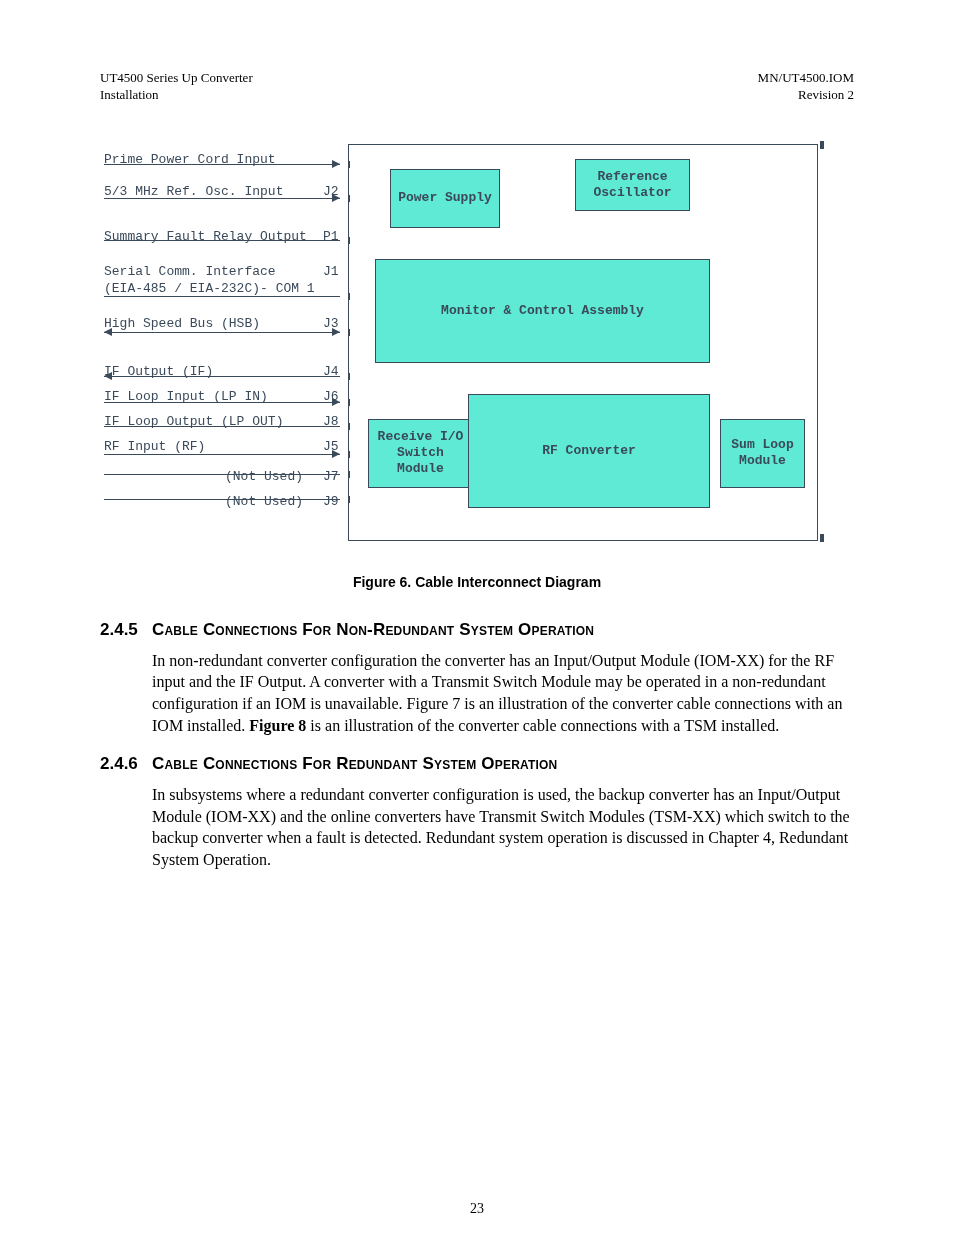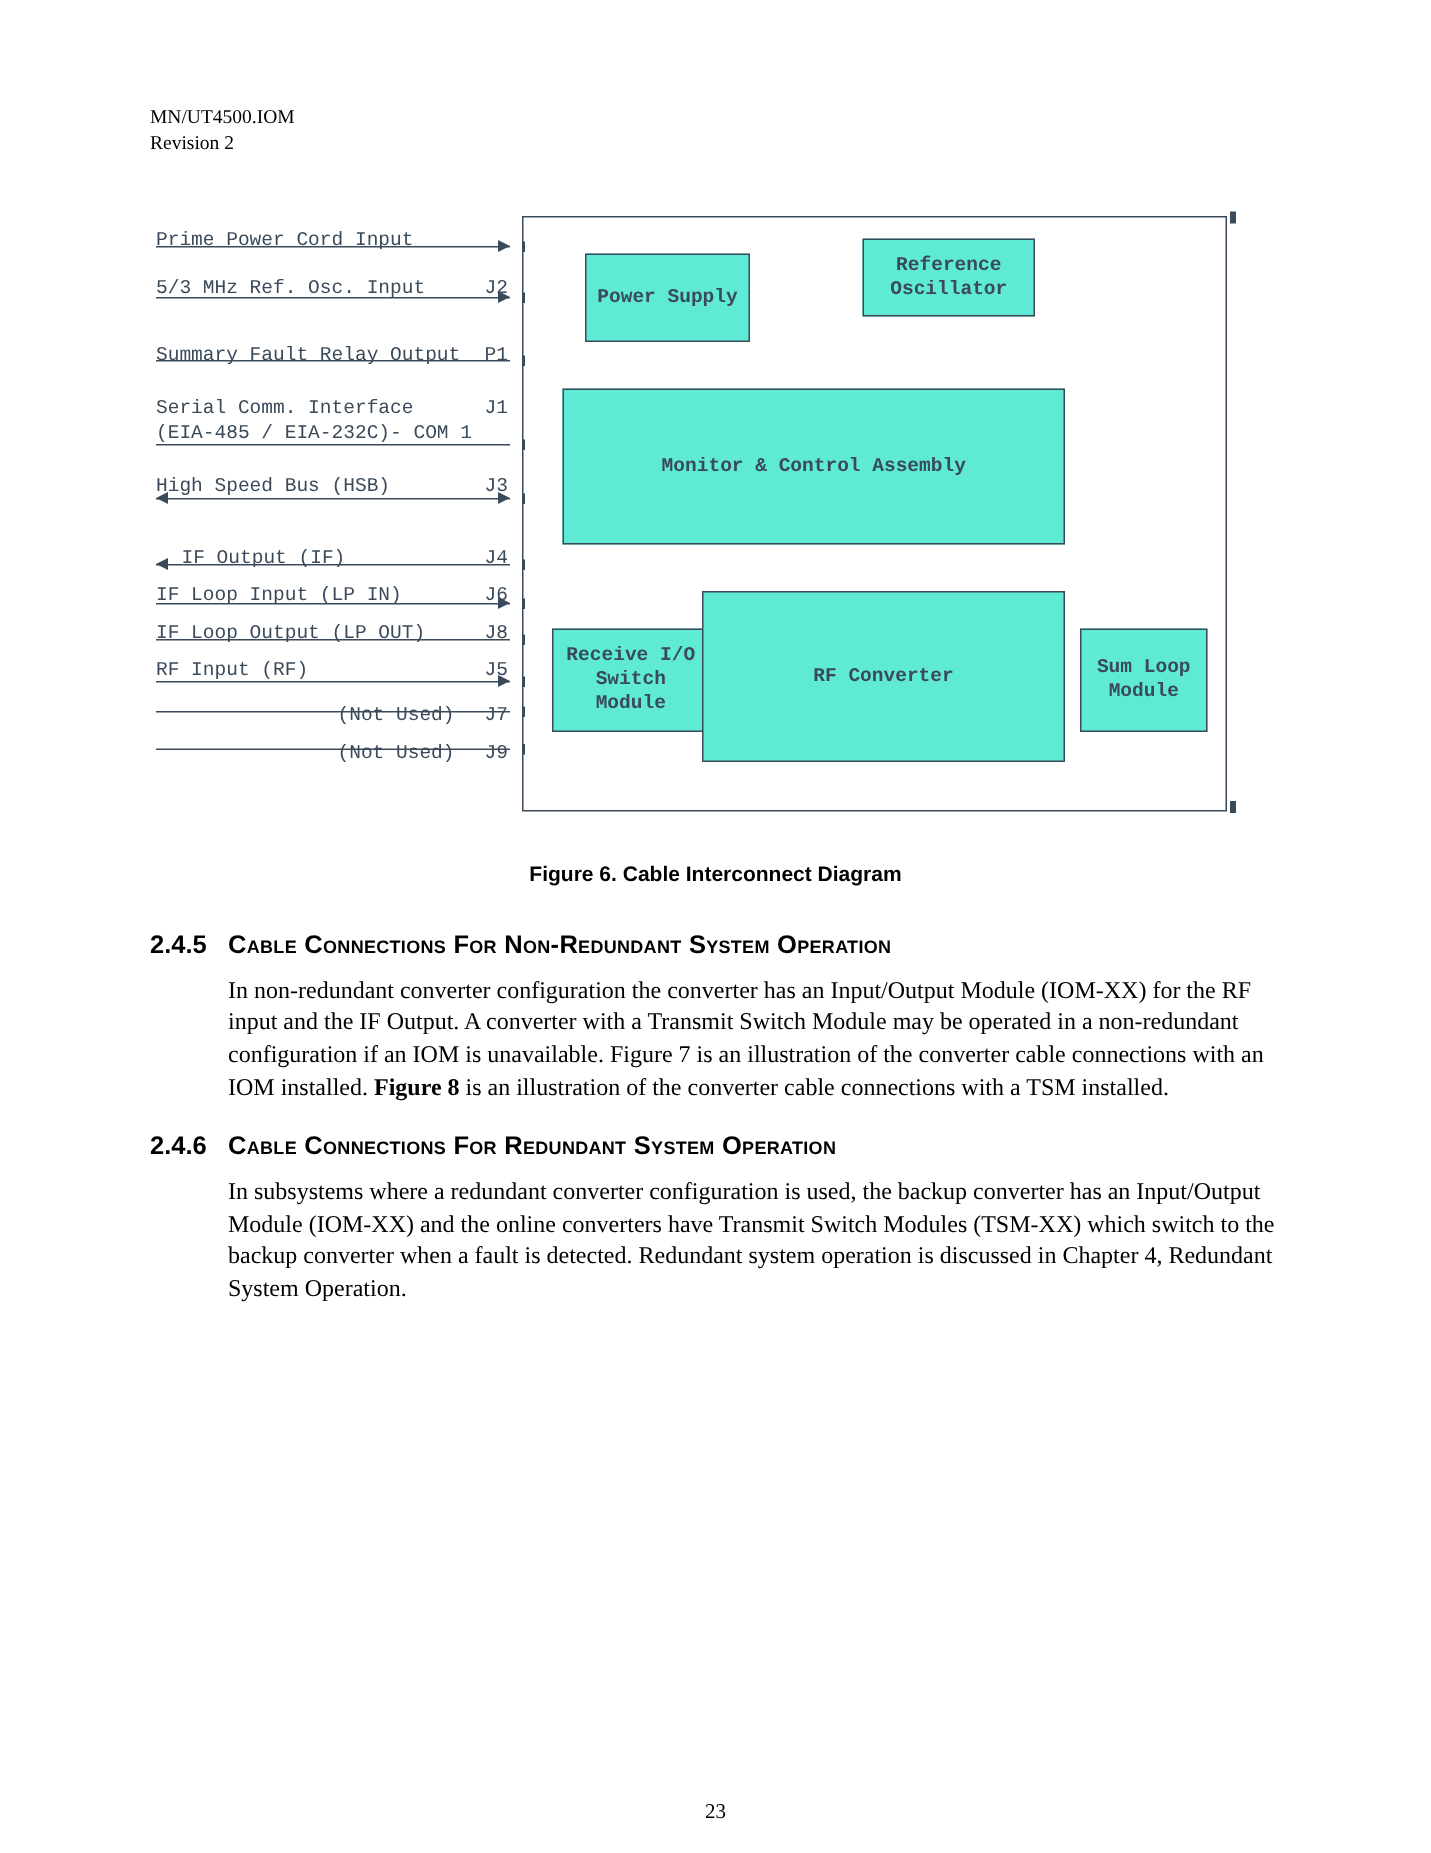--- a/index.html
+++ b/index.html
@@ -12,21 +12,21 @@
     width: 954px;
     box-sizing: border-box;
   }
   .header-row {
     display: flex;
     justify-content: space-between;
     font-size: 13px;
     margin-bottom: 40px;
   }
   .header-left, .header-right { line-height: 1.3; }
-  .header-right { }
+  .header-right { text-align: right; }
 
   
   .diagram {
     position: relative;
     width: 720px;
     height: 400px;
     margin-bottom: 30px;
     font-family: "Courier New", Courier, monospace;
     font-size: 13px;
     color: #3a4a5a;
@@ -104,20 +104,24 @@
   .page-num {
     text-align: center;
     margin-top: 330px;
     font-size: 14px;
   }
 </style>
 </head>
 <body>
 
 <div class="header-row">
+  <div class="header-left">
+    <div>UT4500 Series Up Converter</div>
+    <div>Installation</div>
+  </div>
   <div class="header-right">
     <div>MN/UT4500.IOM</div>
     <div>Revision 2</div>
   </div>
 </div>
 
 <div class="diagram" id="diagram">
 
   <div class="dg-frame" style="left:248px; top:0px; width:468px; height:395px;"></div>
   <div class="dg-frame" style="left:720px; top:-3px; width:4px; height:8px; background:#3a4a5a; border:none;"></div>
@@ -152,21 +156,21 @@
     <div class="dg-port" style="top: 120px; left: 223px;">J1</div>
     <div class="hbar" style="top: 152px; left: 4px; width: 236px;"></div>
     <div class="dg-tick" style="top: 149px; left: 248px; height: 7px; width: 1.5px;"></div>
     <div class="dg-label" style="top: 137px; left: 4px;">(EIA-485 / EIA-232C)- COM 1</div>
     <div class="dg-label" style="top: 172px; left: 4px;">High Speed Bus (HSB)</div>
     <div class="dg-port" style="top: 172px; left: 223px;">J3</div>
     <div class="hbar" style="top: 188px; left: 4px; width: 236px;"></div>
     <div class="dg-tick" style="top: 185px; left: 248px; height: 7px; width: 1.5px;"></div>
     <div class="arrowhead arrowR" style="top: 184px; left: 232px;"></div>
     <div class="arrowhead arrowL" style="top: 184px; left: 4px;"></div>
-    <div class="dg-label" style="top: 220px; left: 21px;">IF Output (IF)</div>
+    <div class="dg-label" style="top: 220px; left: 4px;">IF Output (IF)</div>
     <div class="dg-port" style="top: 220px; left: 223px;">J4</div>
     <div class="hbar" style="top: 232px; left: 4px; width: 236px;"></div>
     <div class="dg-tick" style="top: 229px; left: 248px; height: 7px; width: 1.5px;"></div>
     <div class="arrowhead arrowL" style="top: 228px; left: 4px;"></div>
     <div class="dg-label" style="top: 245px; left: 4px;">IF Loop Input (LP IN)</div>
     <div class="dg-port" style="top: 245px; left: 223px;">J6</div>
     <div class="hbar" style="top: 258px; left: 4px; width: 236px;"></div>
     <div class="dg-tick" style="top: 255px; left: 248px; height: 7px; width: 1.5px;"></div>
     <div class="arrowhead arrowR" style="top: 254px; left: 232px;"></div>
     <div class="dg-label" style="top: 270px; left: 4px;">IF Loop Output (LP OUT)</div>

